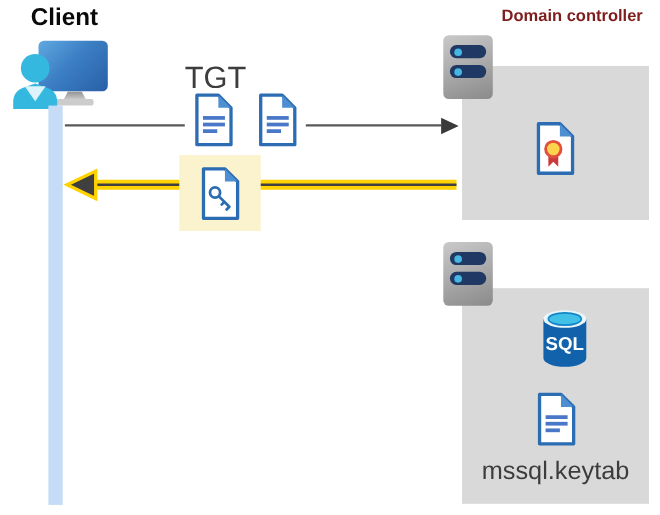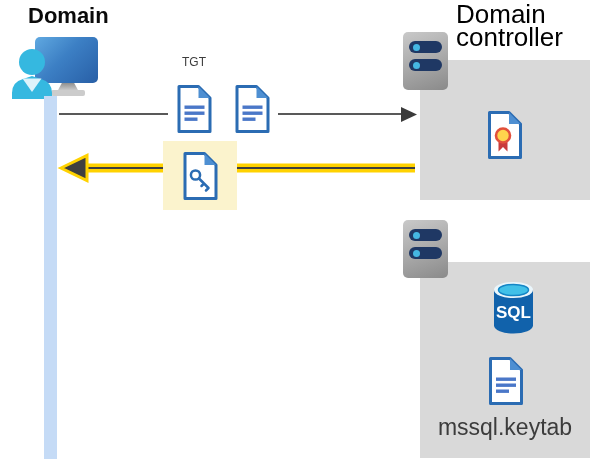--- a/index.html
+++ b/index.html
@@ -14,28 +14,28 @@
     clip-path:polygon(22% 0,78% 0,100% 100%,0% 100%);}
   .stand-base{position:absolute;left:51px;top:90px;width:34px;height:6px;background:#cccccc;border-radius:2px;}
   .person-svg{position:absolute;left:10px;top:47px;width:52px;height:52px;}
 
   .lifeline{position:absolute;left:44px;top:96px;width:13px;height:363px;background:#c5dbf6;}
 
   .arrows{position:absolute;left:0;top:0;width:600px;height:468px;z-index:1;pointer-events:none;}
 
   .tickets-chip{position:absolute;left:168px;top:80px;width:110px;height:57px;background:#ffffff;
     display:flex;align-items:center;justify-content:center;gap:21px;z-index:2;}
-  .flow-label{position:absolute;top:55px;width:52px;text-align:center;font-size:12px;color:#3d3d3d;z-index:2;}
+  .flow-label{position:absolute;top:55px;width:52px;text-align:center;font-size:28px;color:#3d3d3d;z-index:2;}
   .flow-label.tgt{left:168px;}
   .flow-label.spn{left:226px;}
 
   .highlight-box{position:absolute;left:163px;top:141px;width:74px;height:69px;background:#fbf3cd;
     display:flex;align-items:center;justify-content:center;z-index:2;}
 
-  .section-title{position:absolute;font-size:26px;font-weight:normal;color:#000000;line-height:23px;z-index:3;}
+  .section-title{position:absolute;font-size:15px;font-weight:bold;color:#7f1d1d;line-height:23px;z-index:3;}
   .dc-title{left:456px;top:3px;width:132px;}
   .linux-title{left:456px;top:229px;width:140px;}
 
   .panel{position:absolute;background:#d9d9d9;z-index:0;}
   .dc-panel{left:420px;top:60px;width:170px;height:140px;}
   .linux-panel{left:420px;top:262px;width:170px;height:196px;}
 
   .server-icon{position:absolute;width:45px;height:58px;border-radius:5px;z-index:2;
     background:linear-gradient(160deg,#c9c9c9 0%,#a7a7a7 55%,#8a8a8a 100%);
     display:flex;flex-direction:column;align-items:center;gap:6px;padding-top:9px;box-sizing:border-box;}
@@ -52,21 +52,21 @@
     font-size:23px;color:#3c3c3c;z-index:2;}
 </style>
 </head>
 <body>
 
 <div class="stage">
 
   <div class="panel dc-panel"></div>
   <div class="panel linux-panel"></div>
 
-  <div class="client-label">Domain</div>
+  <div class="client-label">Client</div>
   <div class="monitor"></div>
   <div class="stand-neck"></div>
   <div class="stand-base"></div>
   <svg class="person-svg" viewBox="0 0 52 52">
     <path d="M2,52 V46 Q2,35 13,32 L22,29 L31,32 Q42,35 42,46 V52 Z" fill="#35b8e0"></path>
     <path d="M12.5,31.5 L22,45 L31.5,31.5 Z" fill="#ddf3fb"></path>
     <circle cx="22" cy="15" r="13" fill="#35b8e0"></circle>
   </svg>
   <div class="lifeline"></div>
 

